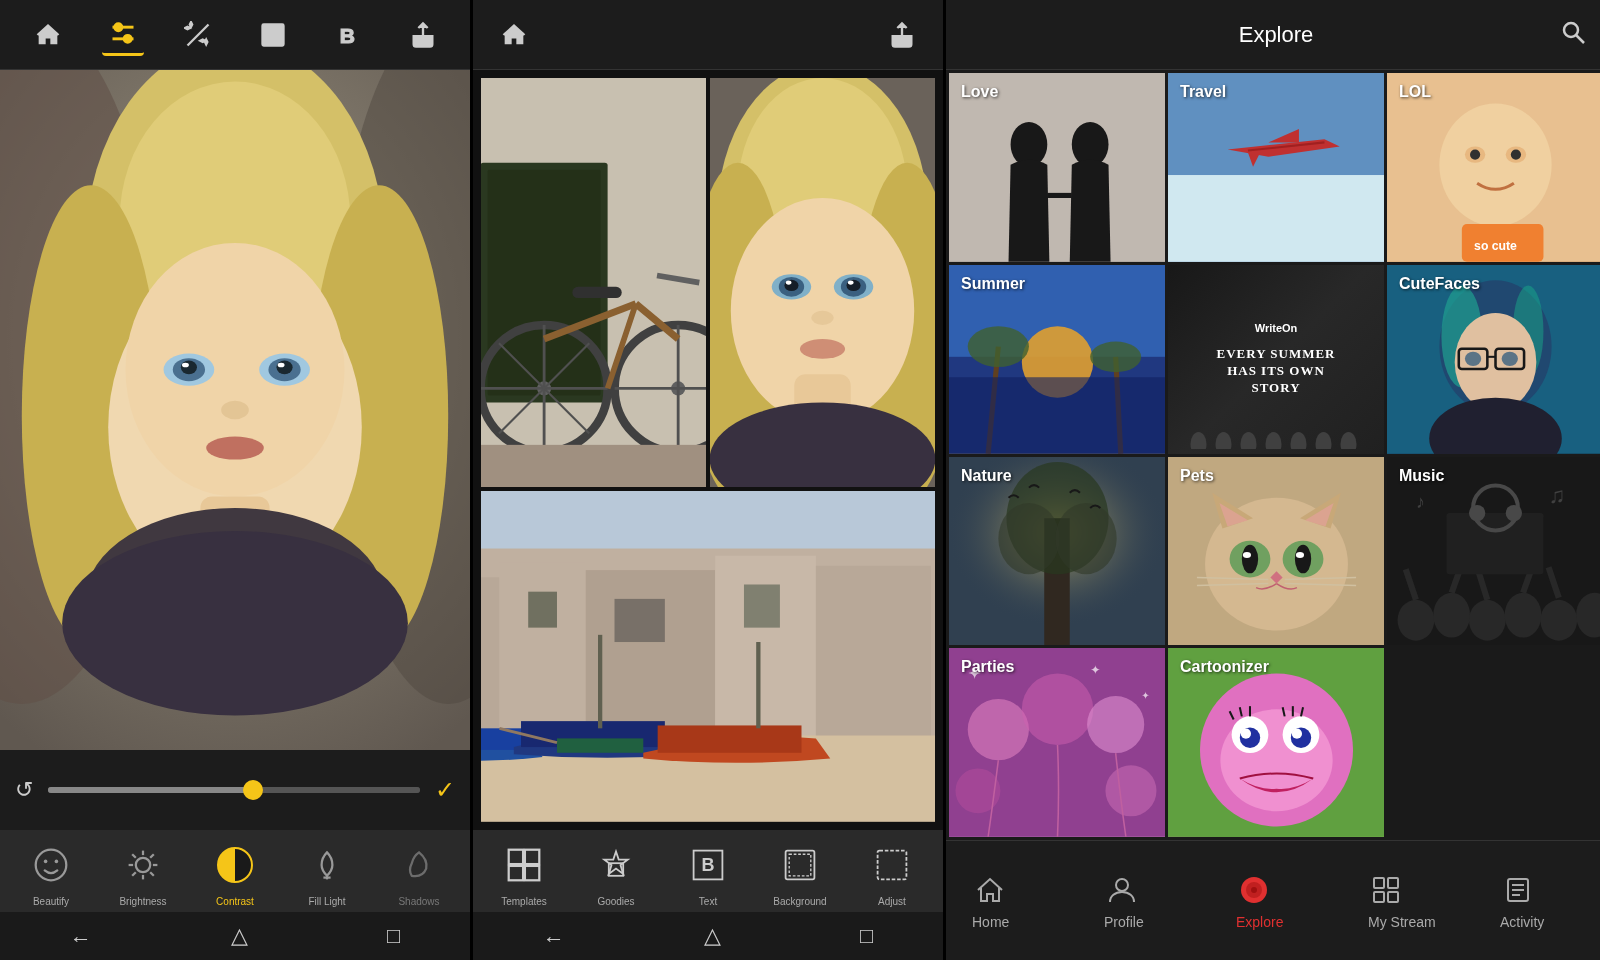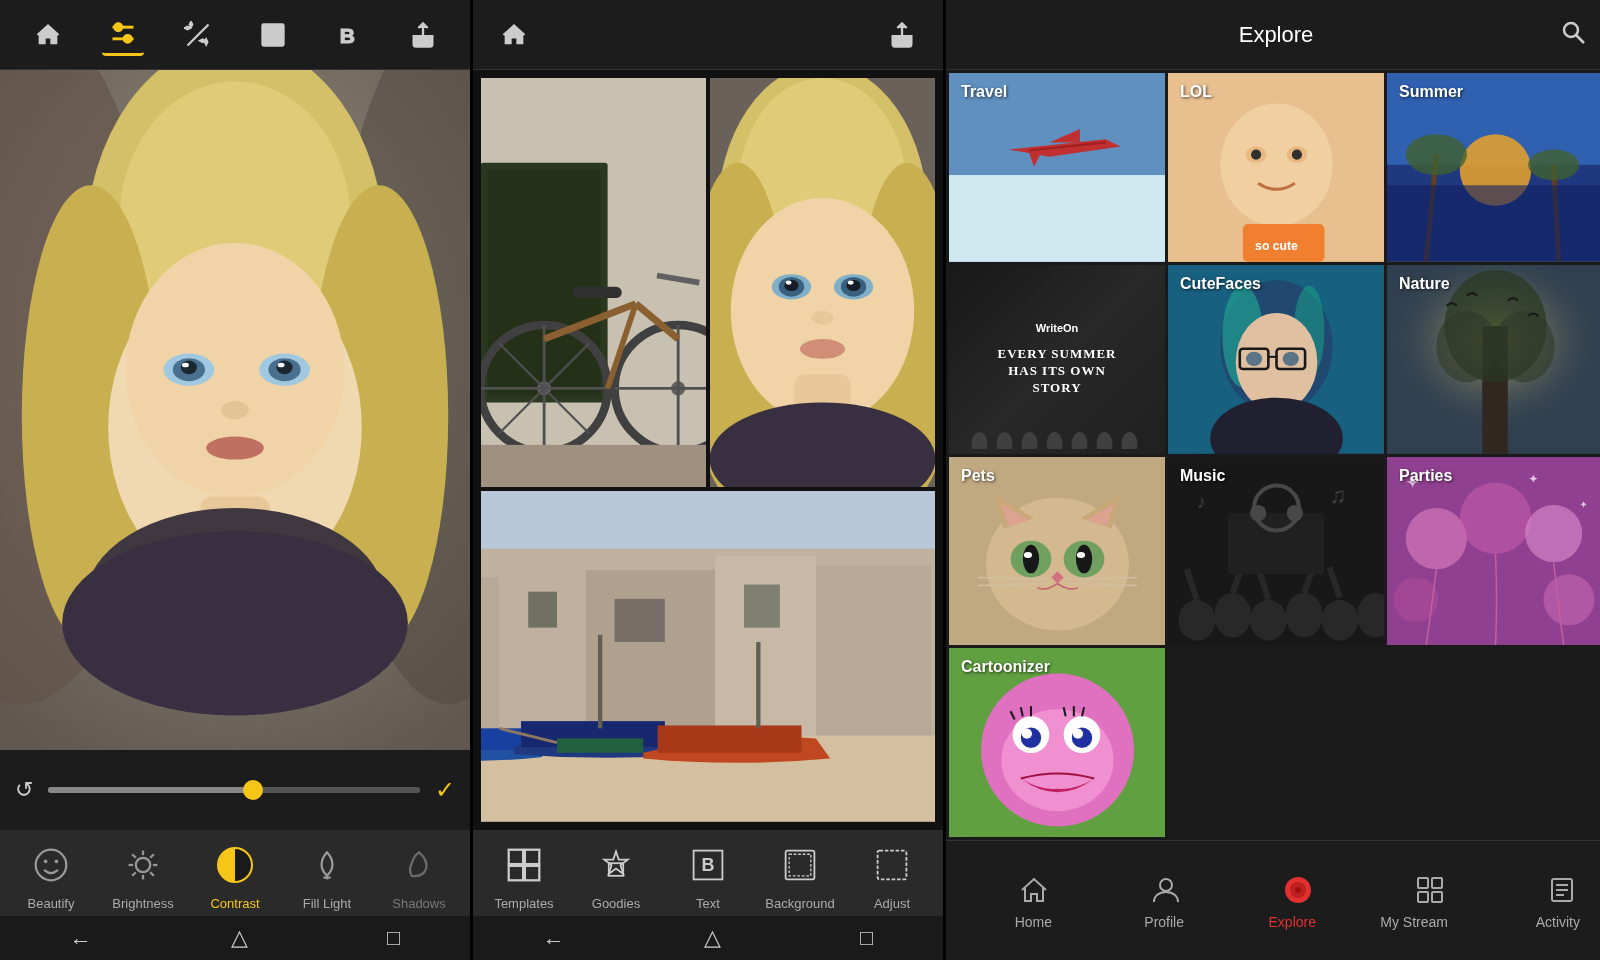--- a/index.html
+++ b/index.html
@@ -174,21 +174,21 @@
       align-items: center;
       justify-content: center;
     }
 
     .tool-icon svg {
       width: 36px;
       height: 36px;
     }
 
     .tool-label {
-      font-size: 13px;
+      font-size: 10px;
       color: #aaa;
     }
 
     .tool-label.active {
       color: #f5c518;
     }
 
     .nav-bar {
       height: 60px;
       background: #1a1a1a;
@@ -375,21 +375,21 @@
       background: #1c1c1c;
       display: flex;
       align-items: center;
       justify-content: space-around;
       border-top: 1px solid #333;
     }
 
     .nav-item {
       display: flex;
       flex-direction: column;
-      align-items: flex-end;
+      align-items: flex-start;
       gap: 6px;
       cursor: pointer;
       min-width: 80px;
     }
 
     .nav-item-icon {
       width: 36px;
       height: 36px;
       display: flex;
       align-items: center;
@@ -814,20 +814,34 @@
       <svg width="26" height="26" viewBox="0 0 26 26" fill="none" stroke="#ccc" stroke-width="2.5">
         <circle cx="11" cy="11" r="7"></circle>
         <line x1="16" y1="16" x2="24" y2="24"></line>
       </svg>
     </div>
   </div>
 
   <div class="explore-grid">
 
 
+    <div class="grid-item">
+      <div class="grid-item-bg bg-love" style="height:100%;">
+        <svg width="100%" height="100%" viewBox="0 0 215 185" preserveAspectRatio="xMidYMid slice">
+          <rect width="215" height="185" fill="#c0b8b0"></rect>
+
+          <ellipse cx="80" cy="70" rx="18" ry="22" fill="#181818"></ellipse>
+          <path d="M62 90 Q80 80 98 90 L100 185 L60 185Z" fill="#181818"></path>
+          <ellipse cx="140" cy="70" rx="18" ry="22" fill="#181818"></ellipse>
+          <path d="M122 90 Q140 80 158 90 L160 185 L120 185Z" fill="#181818"></path>
+          <line x1="98" y1="120" x2="122" y2="120" stroke="#181818" stroke-width="5"></line>
+        </svg>
+      </div>
+      <span class="grid-item-label">Love</span>
+    </div>
 
     <div class="grid-item">
       <div class="grid-item-bg bg-travel" style="height:100%;">
         <svg width="100%" height="100%" viewBox="0 0 215 185" preserveAspectRatio="xMidYMid slice">
           <rect width="215" height="185" fill="#6090c0"></rect>
           <rect x="0" y="100" width="215" height="85" fill="#d0e8f0"></rect>
 
           <path d="M60 75 L155 65 L170 72 L100 82Z" fill="#c03030"></path>
           <path d="M100 68 L130 55 L130 68Z" fill="#c03030"></path>
           <path d="M80 78 L85 92 L92 78Z" fill="#c03030"></path>

